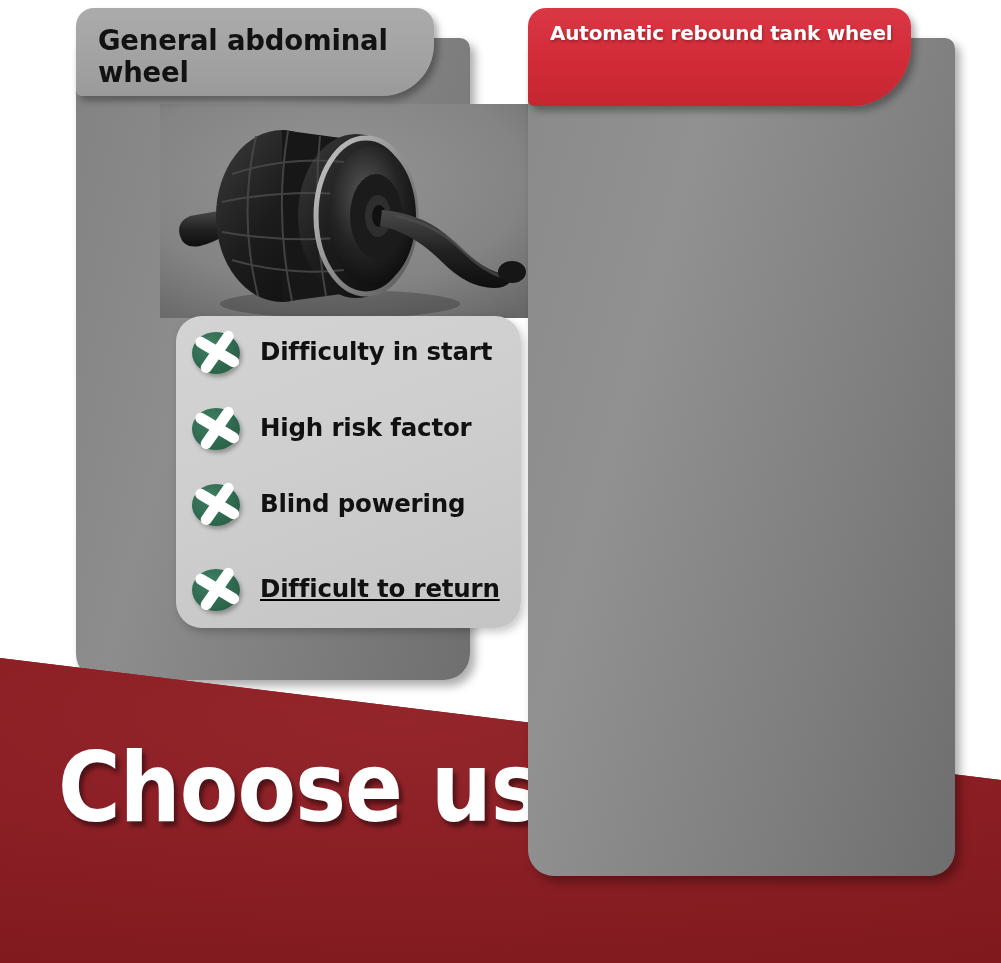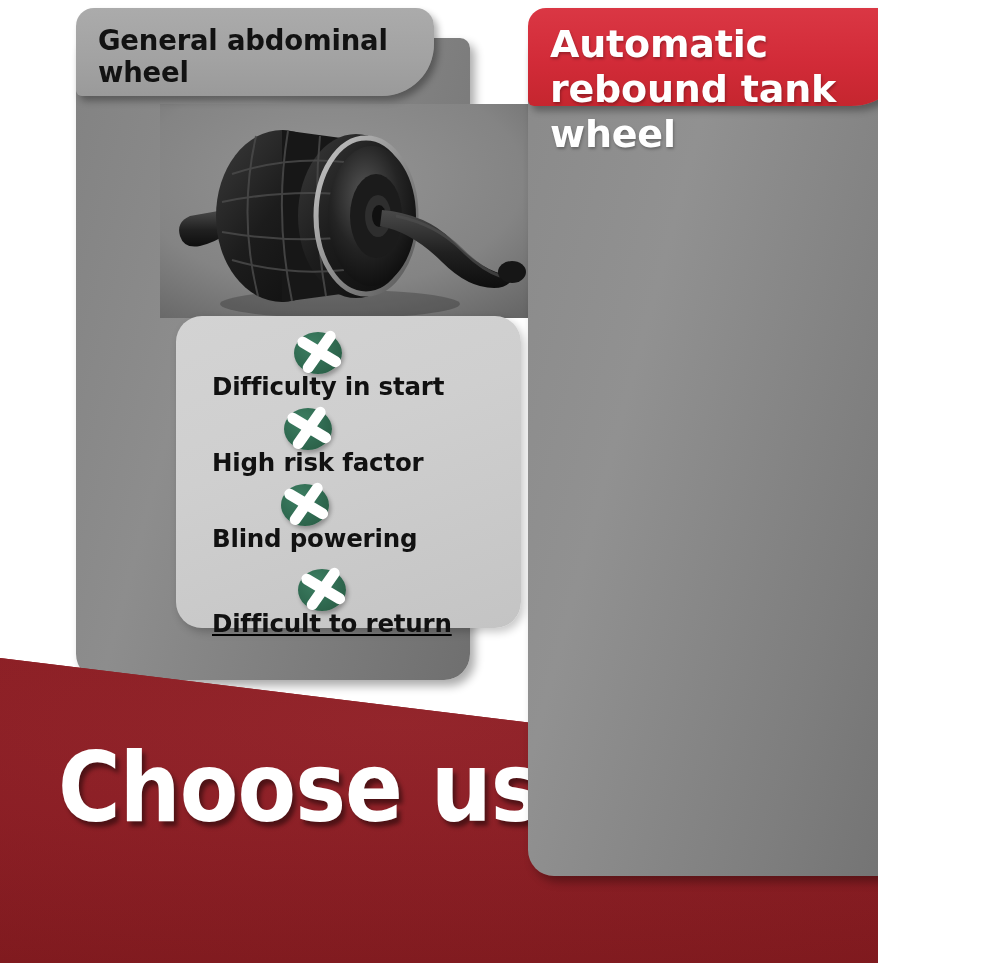--- a/index.html
+++ b/index.html
@@ -2,21 +2,21 @@
 <html><head>
 <meta charset="utf-8">
 <style>
   html,body{margin:0;padding:0;}
   body{
     width:1001px;height:963px;
     background:#ffffff;
     font-family:"Liberation Sans","DejaVu Sans",sans-serif;
     overflow:hidden;
   }
-  .stage{position:relative;width:878px;height:963px;overflow:hidden;background:#fff;}
+  .stage{position:relative;width:1001px;height:963px;overflow:hidden;background:#fff;}
 
   
   .red-band{
     position:absolute;left:0;top:620px;width:1001px;height:343px;
     background:#8f1a20;
     clip-path:polygon(0 38px, 1001px 160px, 1001px 343px, 0 343px);
     background-image:linear-gradient(180deg,#8e1a20 0%,#8d1920 55%,#881a1f 100%);
   }
   .red-band-inner{
     position:absolute;inset:0;
@@ -72,21 +72,21 @@
   }
   .hdr-right{
     position:absolute;left:0;top:0;width:383px;height:98px;
     background:linear-gradient(180deg,#da3744 0%,#d22b38 55%,#c5262f 100%);
     border-radius:18px 18px 60px 6px;
     box-shadow:4px 5px 7px rgba(0,0,0,.32);
     z-index:4;
   }
   .hdr-right .hdr-text{
     position:absolute;left:22px;top:14px;right:16px;
-    font-size:38px;font-weight:700;line-height:1.18;
+    font-size:20px;font-weight:700;line-height:1.18;
     color:#ffffff;letter-spacing:-.2px;
     font-family:"DejaVu Sans","Liberation Sans",sans-serif;
     text-shadow:1px 2px 3px rgba(0,0,0,.28);
   }
 
   
   .photo{position:absolute;overflow:hidden;}
   #photo-left{left:84px;top:96px;width:378px;height:214px;
     background:linear-gradient(120deg,#7f7f7f,#8d8d8d 45%,#6f6f6f);}
 
@@ -96,21 +96,21 @@
   
   .card{position:absolute;}
   #card-left{
     left:100px;top:308px;width:345px;height:312px;
     background:linear-gradient(160deg,#d3d3d3 0%,#cfcfcf 40%,#c4c4c4 100%);
     border-radius:26px;
     box-shadow:3px 4px 8px rgba(0,0,0,.22);
   }
 
   .frow{position:absolute;display:flex;align-items:center;}
-  #card-left  .frow{left:16px;flex-direction:column;}
+  #card-left  .frow{left:16px;}
 
   .badge{position:relative;flex:0 0 auto;}
 
   
   .badge-x{width:48px;height:44px;}
   .badge-x .disc{
     position:absolute;left:0;top:2px;width:48px;height:42px;border-radius:50%;
     background:radial-gradient(circle at 38% 32%,#3d7f62 0%,#2f6950 55%,#27573f 100%);
     box-shadow:2px 3px 4px rgba(0,0,0,.3);
   }

